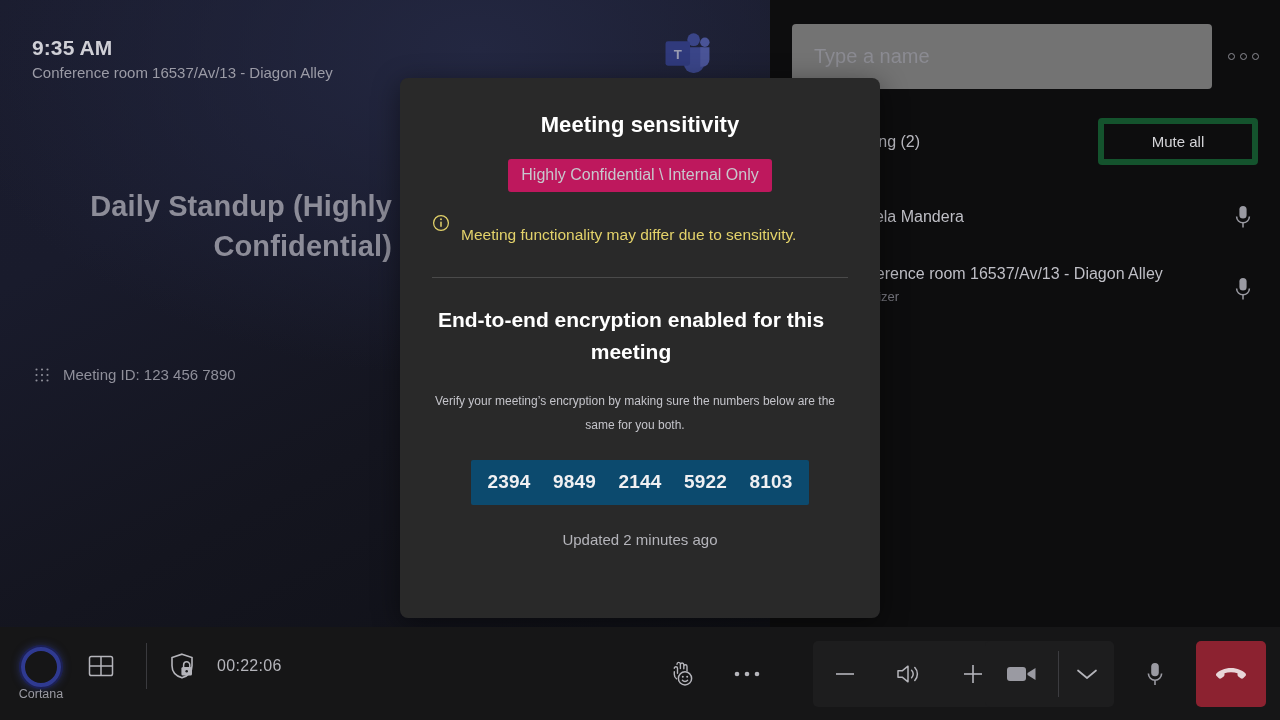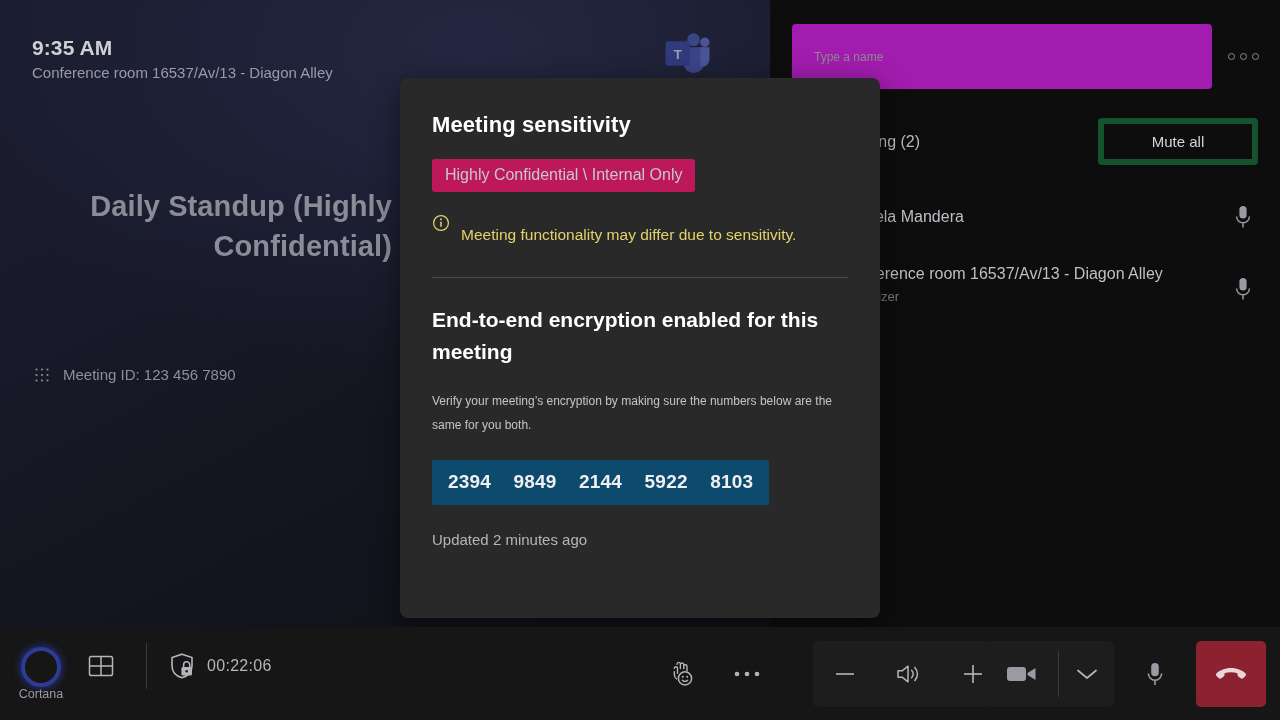--- a/index.html
+++ b/index.html
@@ -49,22 +49,22 @@
   
   .roster {
     position: absolute; left: 770px; top: 0; width: 510px; height: 627px;
     background: #0d0d0e;
   }
   .roster-search-row {
     position: absolute; left: 22px; top: 24px; right: 14px;
     display: flex; align-items: center;
   }
   .roster-search {
-    flex: 1; height: 65px; background: #a21caf; border: none; border-radius: 4px;
-    color: #d4d4d8; font-family: inherit; font-size: 12px; padding: 0 22px;
+    flex: 1; height: 65px; background: #737373; border: none; border-radius: 4px;
+    color: #d4d4d8; font-family: inherit; font-size: 20px; padding: 0 22px;
     outline: none;
   }
   .roster-search::placeholder { color: #8b8b92; }
   .roster-more {
     width: 46px; height: 46px; margin-left: 8px;
     display: flex; align-items: center; justify-content: center; gap: 5px;
     cursor: pointer;
   }
   .hollow-dot {
     width: 7px; height: 7px; border-radius: 50%;
@@ -93,20 +93,21 @@
   .roster-name { font-size: 16px; color: #bfbfc6; line-height: 24px; }
   .roster-role { font-size: 13px; color: #77777f; line-height: 20px; margin-top: 1px; }
   .roster-mic { width: 22px; height: 26px; flex: none; margin-left: 10px; }
 
   
   .dialog {
     position: absolute; left: 400px; top: 78px; width: 480px; height: 540px;
     background: #292929; border-radius: 8px;
     padding: 34px 32px 0 32px;
     box-shadow: 0 6px 28px rgba(0,0,0,.45);
+    text-align: center;
   }
   .dialog-h1 { font-size: 22px; font-weight: bold; color: #ffffff; letter-spacing: .1px; }
   .sensitivity-chip {
     display: inline-block; margin-top: 21px;
     background: #be185d; border-radius: 3px;
     padding: 7px 13px 8px 13px;
     font-size: 16px; color: #c8c8cd;
   }
   .notice {
     display: flex; gap: 11px; margin-top: 19px; padding-right: 26px;
@@ -148,21 +149,21 @@
     width: 40px; height: 40px; border-radius: 50%;
     border: 4px solid #2f3a91;
     box-shadow: 0 0 0 2px #1c2055, 0 0 10px rgba(70,90,220,.55);
   }
   .cortana-label { font-size: 12.5px; color: #9a9aa2; }
   .tb-icon-btn {
     width: 46px; height: 46px; display: flex; align-items: center;
     justify-content: center; cursor: pointer;
   }
   .tb-divider { width: 1px; height: 46px; background: #3a3a3e; margin: 0 22px 0 22px; }
-  .secure-group { display: flex; align-items: center; gap: 12px; }
+  .secure-group { display: flex; align-items: center; gap: 22px; }
   .timer-text { font-size: 16px; color: #b5b5bb; letter-spacing: .3px; }
 
   .tb-center {
     position: absolute; left: 655px; top: 0; height: 93px;
     display: flex; align-items: center; gap: 0;
   }
   .volume-group {
     display: flex; align-items: center; background: #1d1d1e;
     border-radius: 5px; height: 66px; margin-left: 30px;
   }

